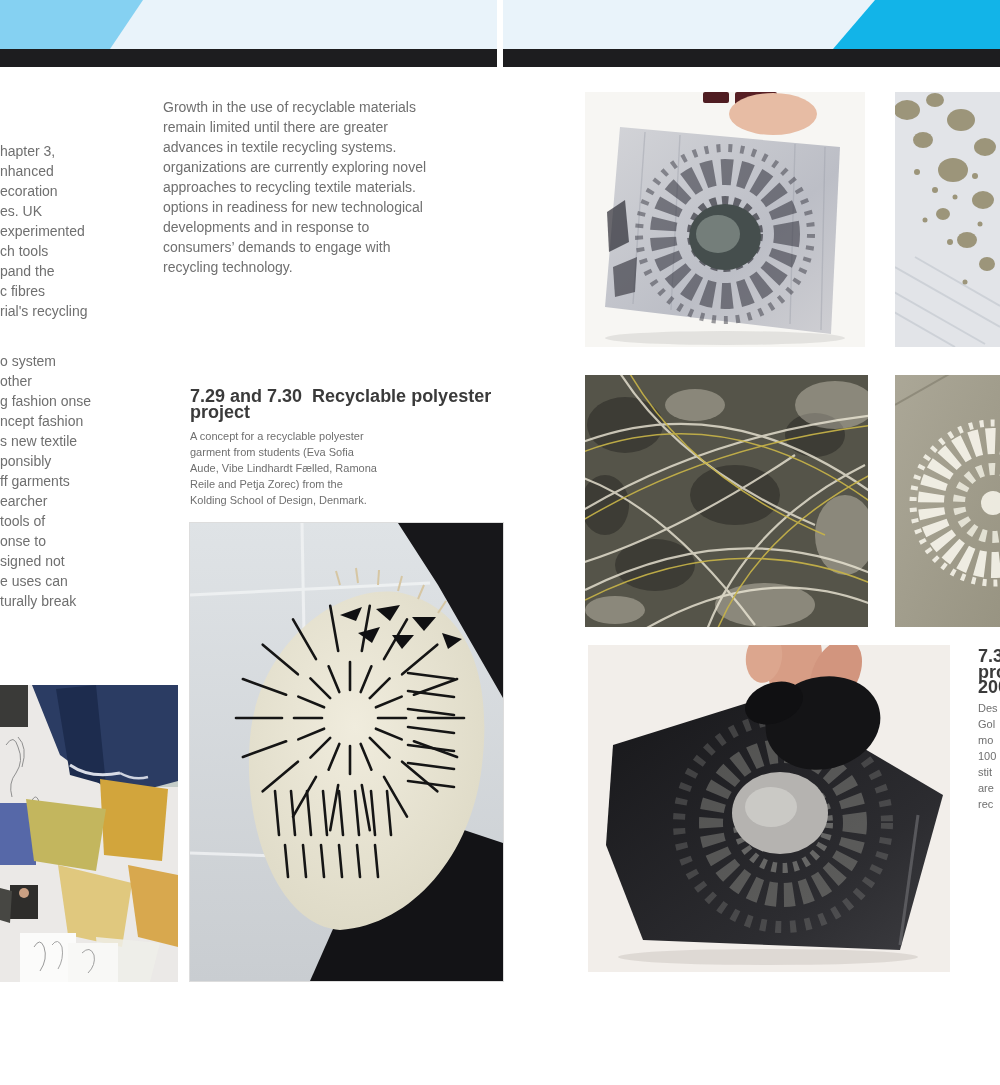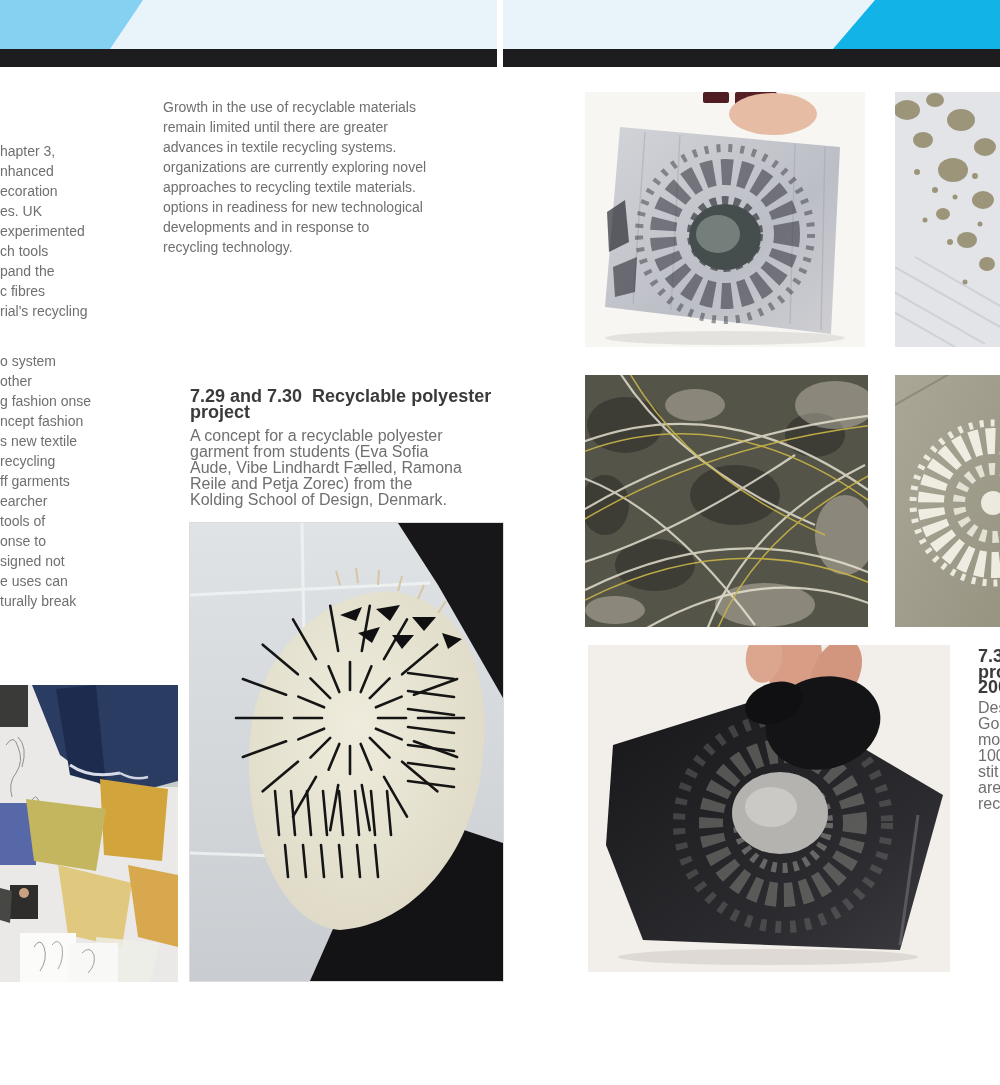--- a/index.html
+++ b/index.html
@@ -5,21 +5,21 @@
   html,body{margin:0;padding:0;background:#ffffff;}
   .canvas{
     position:relative;width:1000px;height:1085px;background:#ffffff;
     overflow:hidden;font-family:"Liberation Sans","DejaVu Sans",sans-serif;
   }
   .abs{position:absolute;}
   
   .textblock{position:absolute;}
   .tl{white-space:pre;font-size:14px;line-height:20px;color:#6f6f6f;}
   .cap-head .tl{font-size:18px;line-height:15.5px;font-weight:bold;color:#3a3a3a;}
-  .cap-body .tl{font-size:16px;line-height:16px;color:#6f6f6f;}
+  .cap-body .tl{font-size:11px;line-height:16px;color:#6f6f6f;}
   figure{margin:0;padding:0;position:absolute;}
   figure svg{display:block;}
   .framed{outline:1px solid #dddddd;}
 </style>
 </head>
 <body>
 
 <div class="canvas">
 
   <div class="abs" style="left:0;top:0;width:1000px;height:68px;">
@@ -46,30 +46,31 @@
     </div>
 
   <div class="textblock" style="left:125px;top:97px;width:300px;margin-left:38px;">
       <div class="tl">Growth in the use of recyclable materials</div>
       <div class="tl">remain limited until there are greater</div>
       <div class="tl">advances in textile recycling systems.</div>
       <div class="tl">organizations are currently exploring novel</div>
       <div class="tl">approaches to recycling textile materials.</div>
       <div class="tl">options in readiness for new technological</div>
       <div class="tl">developments and in response to</div>
+      <div class="tl">consumers’ demands to engage with</div>
       <div class="tl">recycling technology.</div>
     </div>
 
   <div class="textblock" style="left:0;top:351px;width:115px;">
       <div class="tl">o system</div>
       <div class="tl">other</div>
       <div class="tl">g fashion onse</div>
       <div class="tl">ncept fashion</div>
       <div class="tl">s new textile</div>
-      <div class="tl">recycling</div>
+      <div class="tl">ponsibly</div>
       <div class="tl">ff garments</div>
       <div class="tl">earcher</div>
       <div class="tl">tools of</div>
       <div class="tl">onse to</div>
       <div class="tl">signed not</div>
       <div class="tl">e uses can</div>
       <div class="tl">turally break</div>
     </div>
 
   <div class="textblock cap-head" style="left:190px;top:389px;width:240px;">

